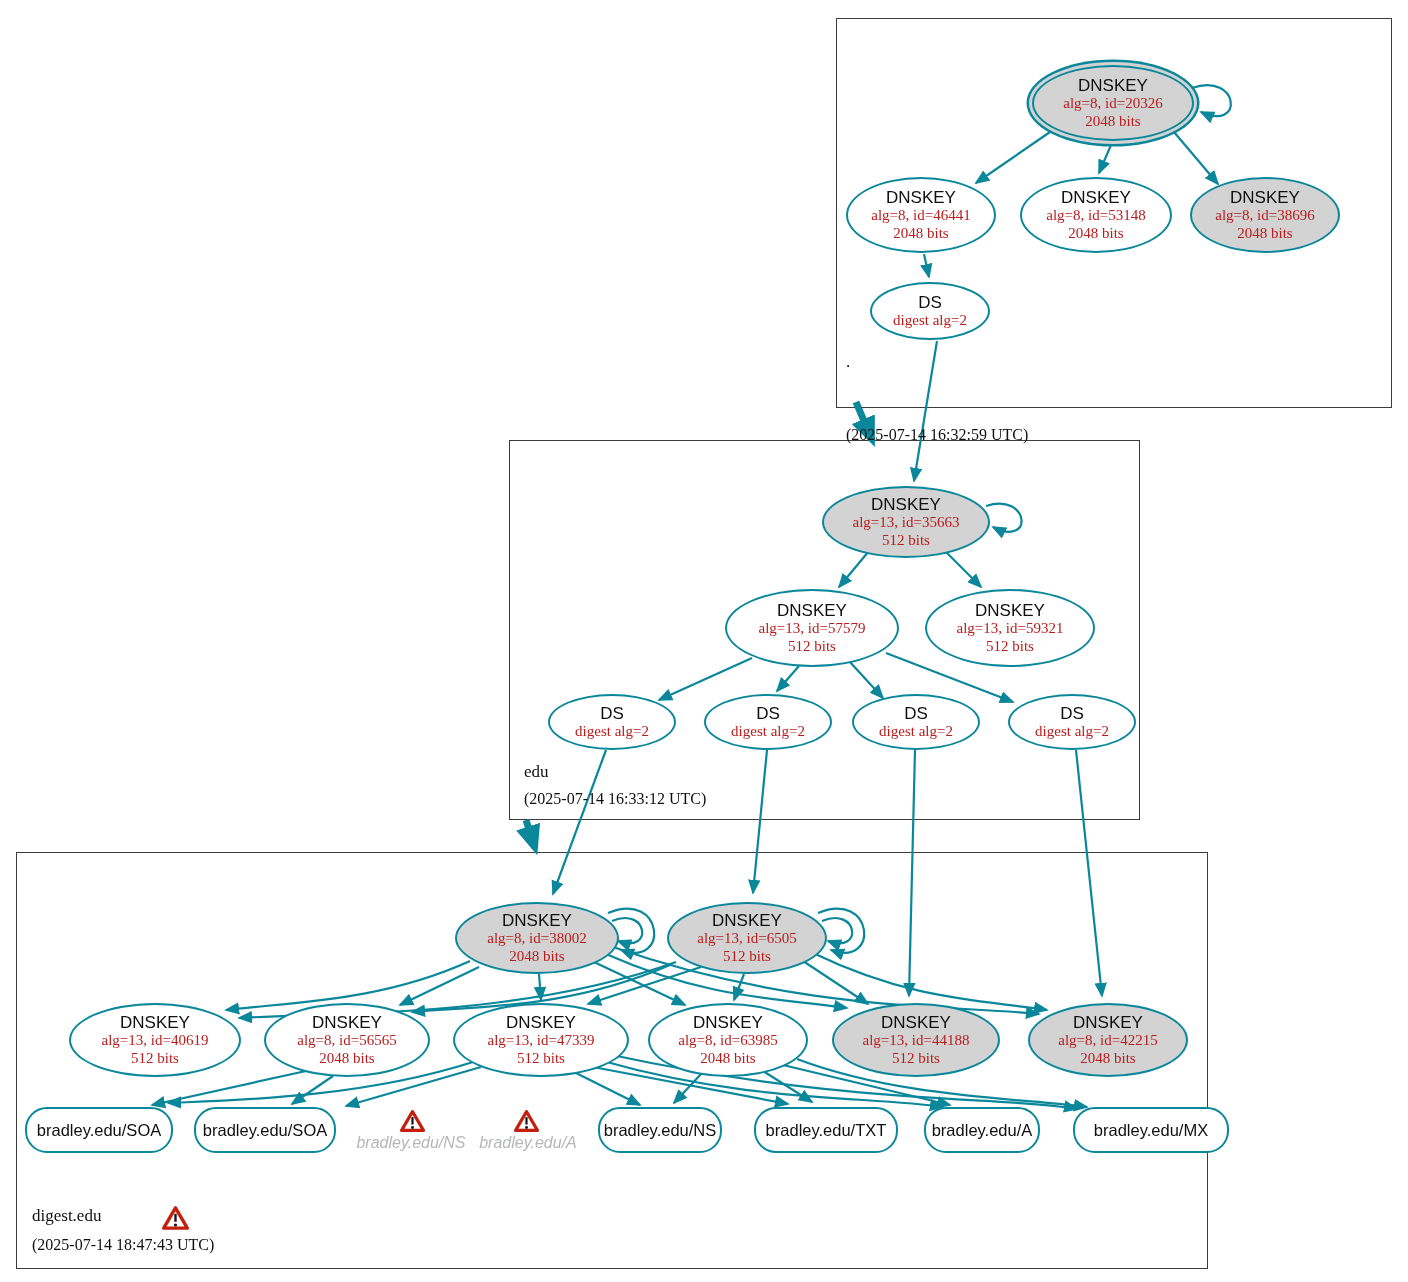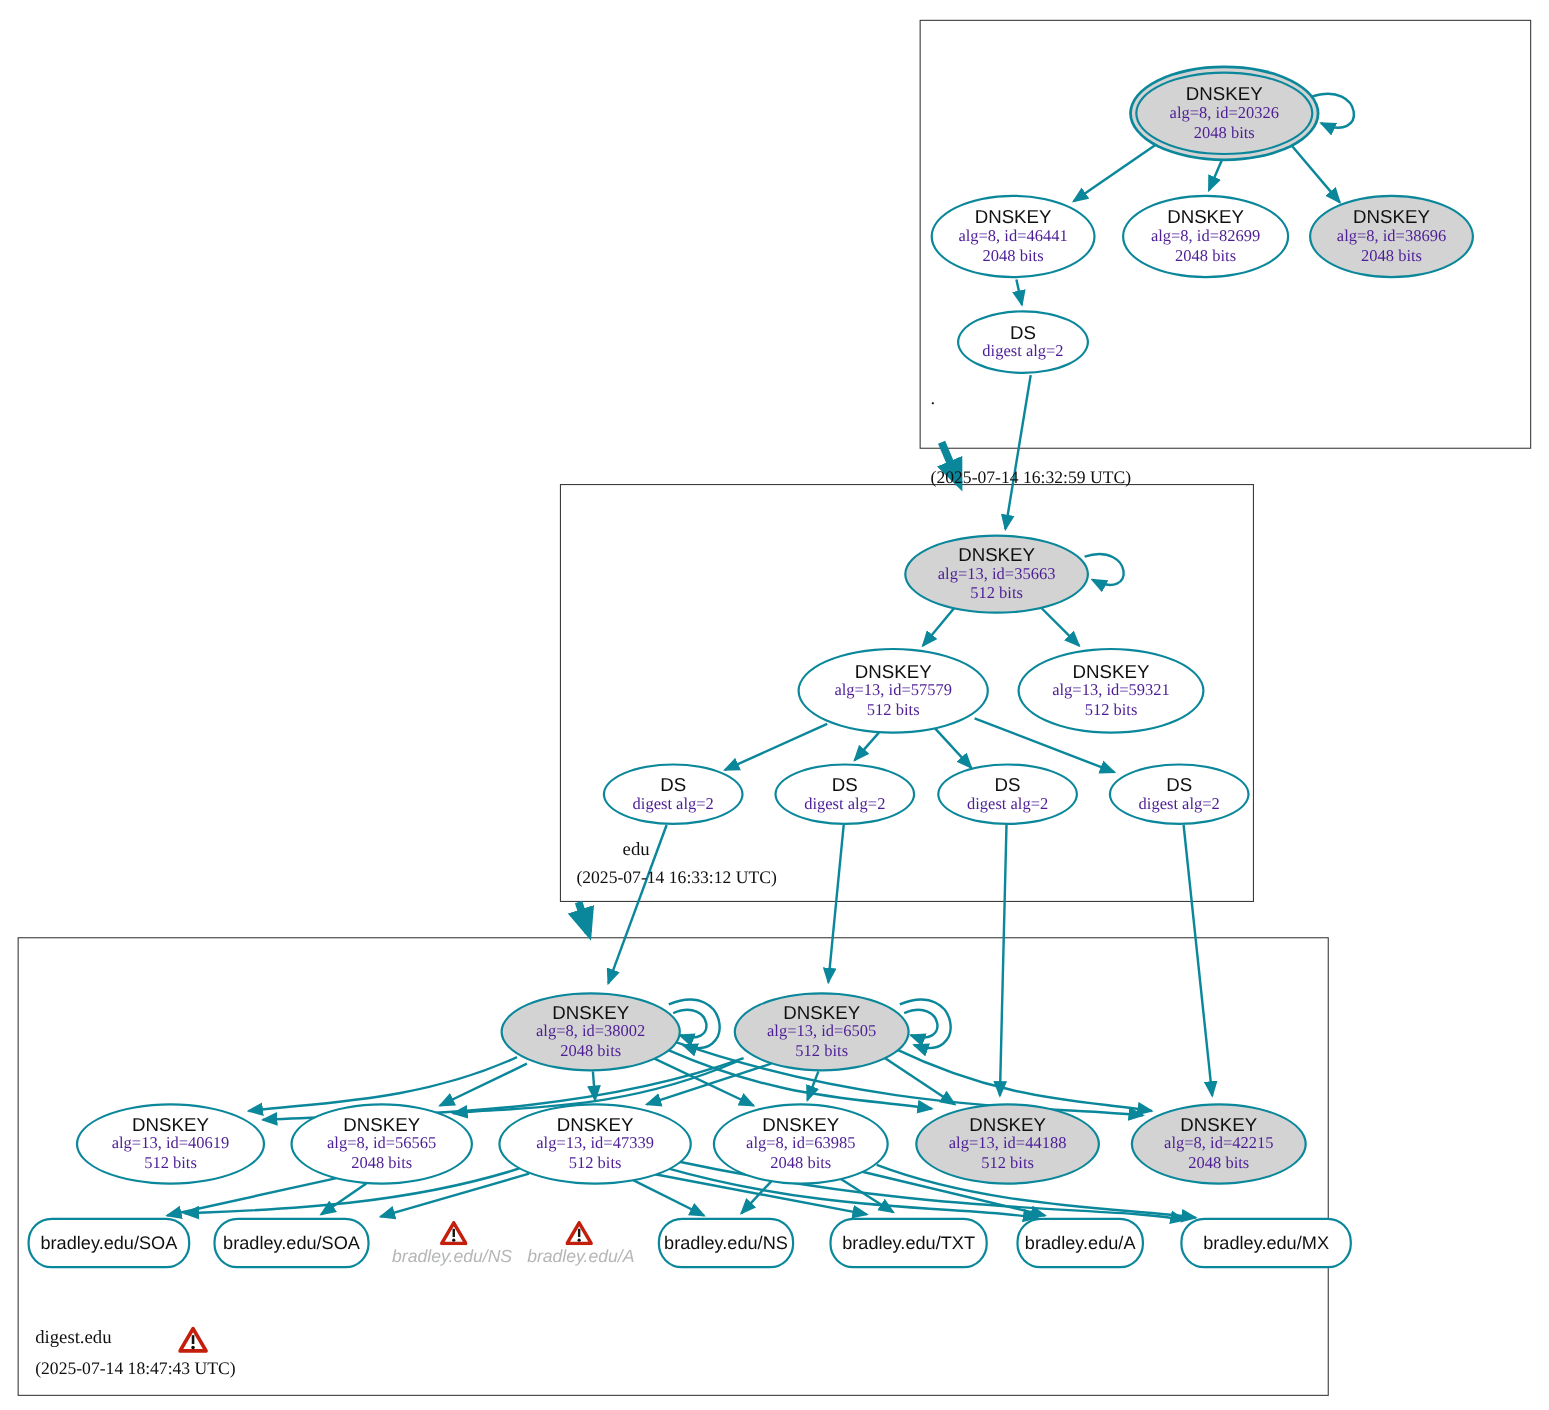--- a/index.html
+++ b/index.html
@@ -7,21 +7,21 @@
   #stage { position:relative; width:1408px; height:1282px; background:#fff; overflow:hidden;
            font-family:"Liberation Sans",sans-serif;padding-left:47px; }
   .zonebox { position:absolute; border:1.2px solid #3c3c3c; background:transparent; box-sizing:border-box; }
   #edges { position:absolute; left:0; top:0; z-index:2; }
   .node { position:absolute; z-index:3; display:flex; flex-direction:column; align-items:center;
           justify-content:center; text-align:center; background:#fff; box-sizing:border-box;
           border:2.5px solid var(--teal); border-radius:50%; }
   .node.gray { background:var(--gray); }
   .node.double { box-shadow: 0 0 0 3px var(--gray), 0 0 0 5.5px var(--teal); }
   .node .t { font:17px "Liberation Sans",sans-serif; color:#101010; line-height:1.12; }
-  .node .d { font:15px "Liberation Serif","DejaVu Serif",serif; color:#4c1d95; line-height:1.18; }
+  .node .d { font:15px "Liberation Serif","DejaVu Serif",serif; color:#b91c1c; line-height:1.18; }
   .rr { position:absolute; z-index:3; display:flex; align-items:center; justify-content:center;
         height:46px; background:#fff; border:2.5px solid var(--teal); border-radius:22px;
         font:16.5px "Liberation Sans",sans-serif; color:#101010; box-sizing:border-box; }
   .ghost-label { position:absolute; z-index:3; text-align:center;
         font:italic 16px "Liberation Sans",sans-serif; color:var(--ghost); }
   .warnicon { position:absolute; z-index:4; }
   .zlabel { position:absolute; z-index:3; font:17px "Liberation Serif","DejaVu Serif",serif; color:#101010; }
   .zts { position:absolute; z-index:3; font:16px "Liberation Serif","DejaVu Serif",serif; color:#101010; }
 </style>
 </head>
@@ -104,21 +104,21 @@
     <span class="d">alg=8, id=20326</span>
     <span class="d">2048 bits</span>
   </div>
   <div class="node" style="left:846px; top:177px; width:150px; height:76px;">
     <span class="t">DNSKEY</span>
     <span class="d">alg=8, id=46441</span>
     <span class="d">2048 bits</span>
   </div>
   <div class="node" style="left:1020px; top:177px; width:152px; height:76px;">
     <span class="t">DNSKEY</span>
-    <span class="d">alg=8, id=82699</span>
+    <span class="d">alg=8, id=53148</span>
     <span class="d">2048 bits</span>
   </div>
   <div class="node gray" style="left:1190px; top:177px; width:150px; height:76px;">
     <span class="t">DNSKEY</span>
     <span class="d">alg=8, id=38696</span>
     <span class="d">2048 bits</span>
   </div>
   <div class="node" style="left:870px; top:282px; width:120px; height:58px;">
     <span class="t">DS</span>
     <span class="d">digest alg=2</span>
@@ -150,21 +150,21 @@
     <span class="d">digest alg=2</span>
   </div>
   <div class="node" style="left:852px; top:694px; width:128px; height:56px;">
     <span class="t">DS</span>
     <span class="d">digest alg=2</span>
   </div>
   <div class="node" style="left:1008px; top:694px; width:128px; height:56px;">
     <span class="t">DS</span>
     <span class="d">digest alg=2</span>
   </div>
-  <div class="zlabel" style="left:524px; top:762px;margin-left:42px;">edu</div>
+  <div class="zlabel" style="left:524px; top:762px;">edu</div>
   <div class="zts" style="left:524px; top:790px;">(2025-07-14 16:33:12 UTC)</div>
 
   <div class="node gray" style="left:455px; top:902px; width:164px; height:72px;">
     <span class="t">DNSKEY</span>
     <span class="d">alg=8, id=38002</span>
     <span class="d">2048 bits</span>
   </div>
   <div class="node gray" style="left:667px; top:902px; width:160px; height:72px;">
     <span class="t">DNSKEY</span>
     <span class="d">alg=13, id=6505</span>

